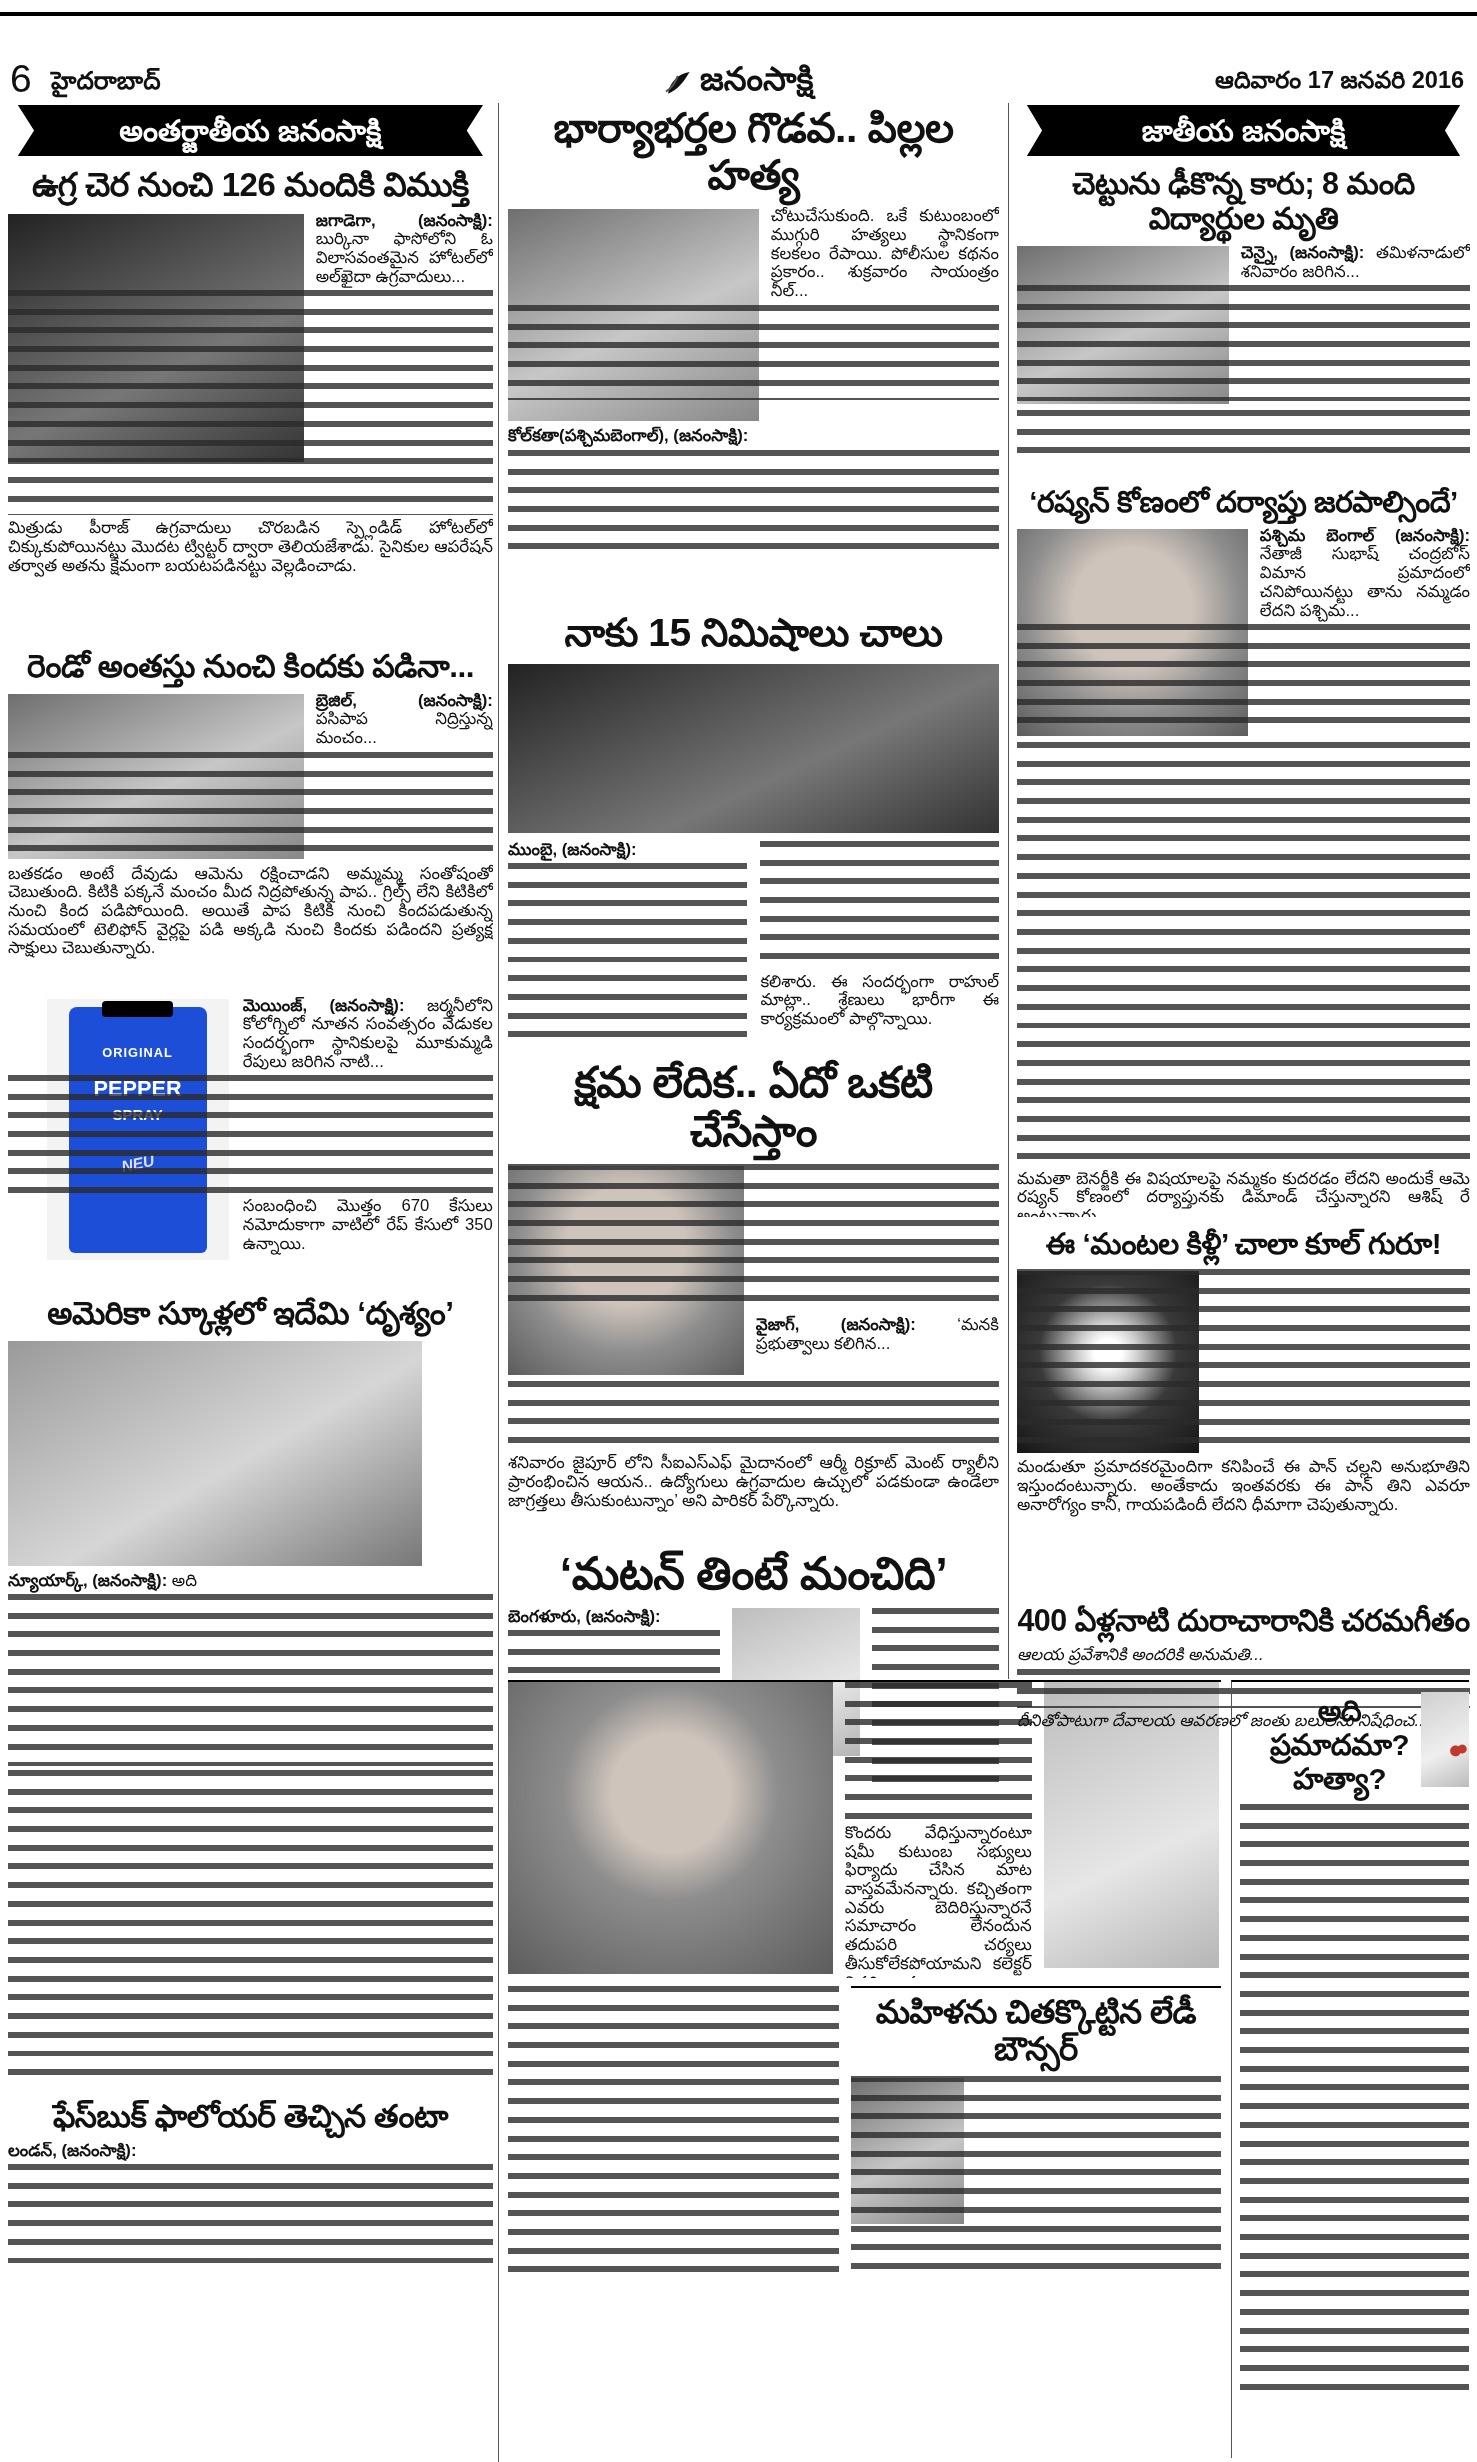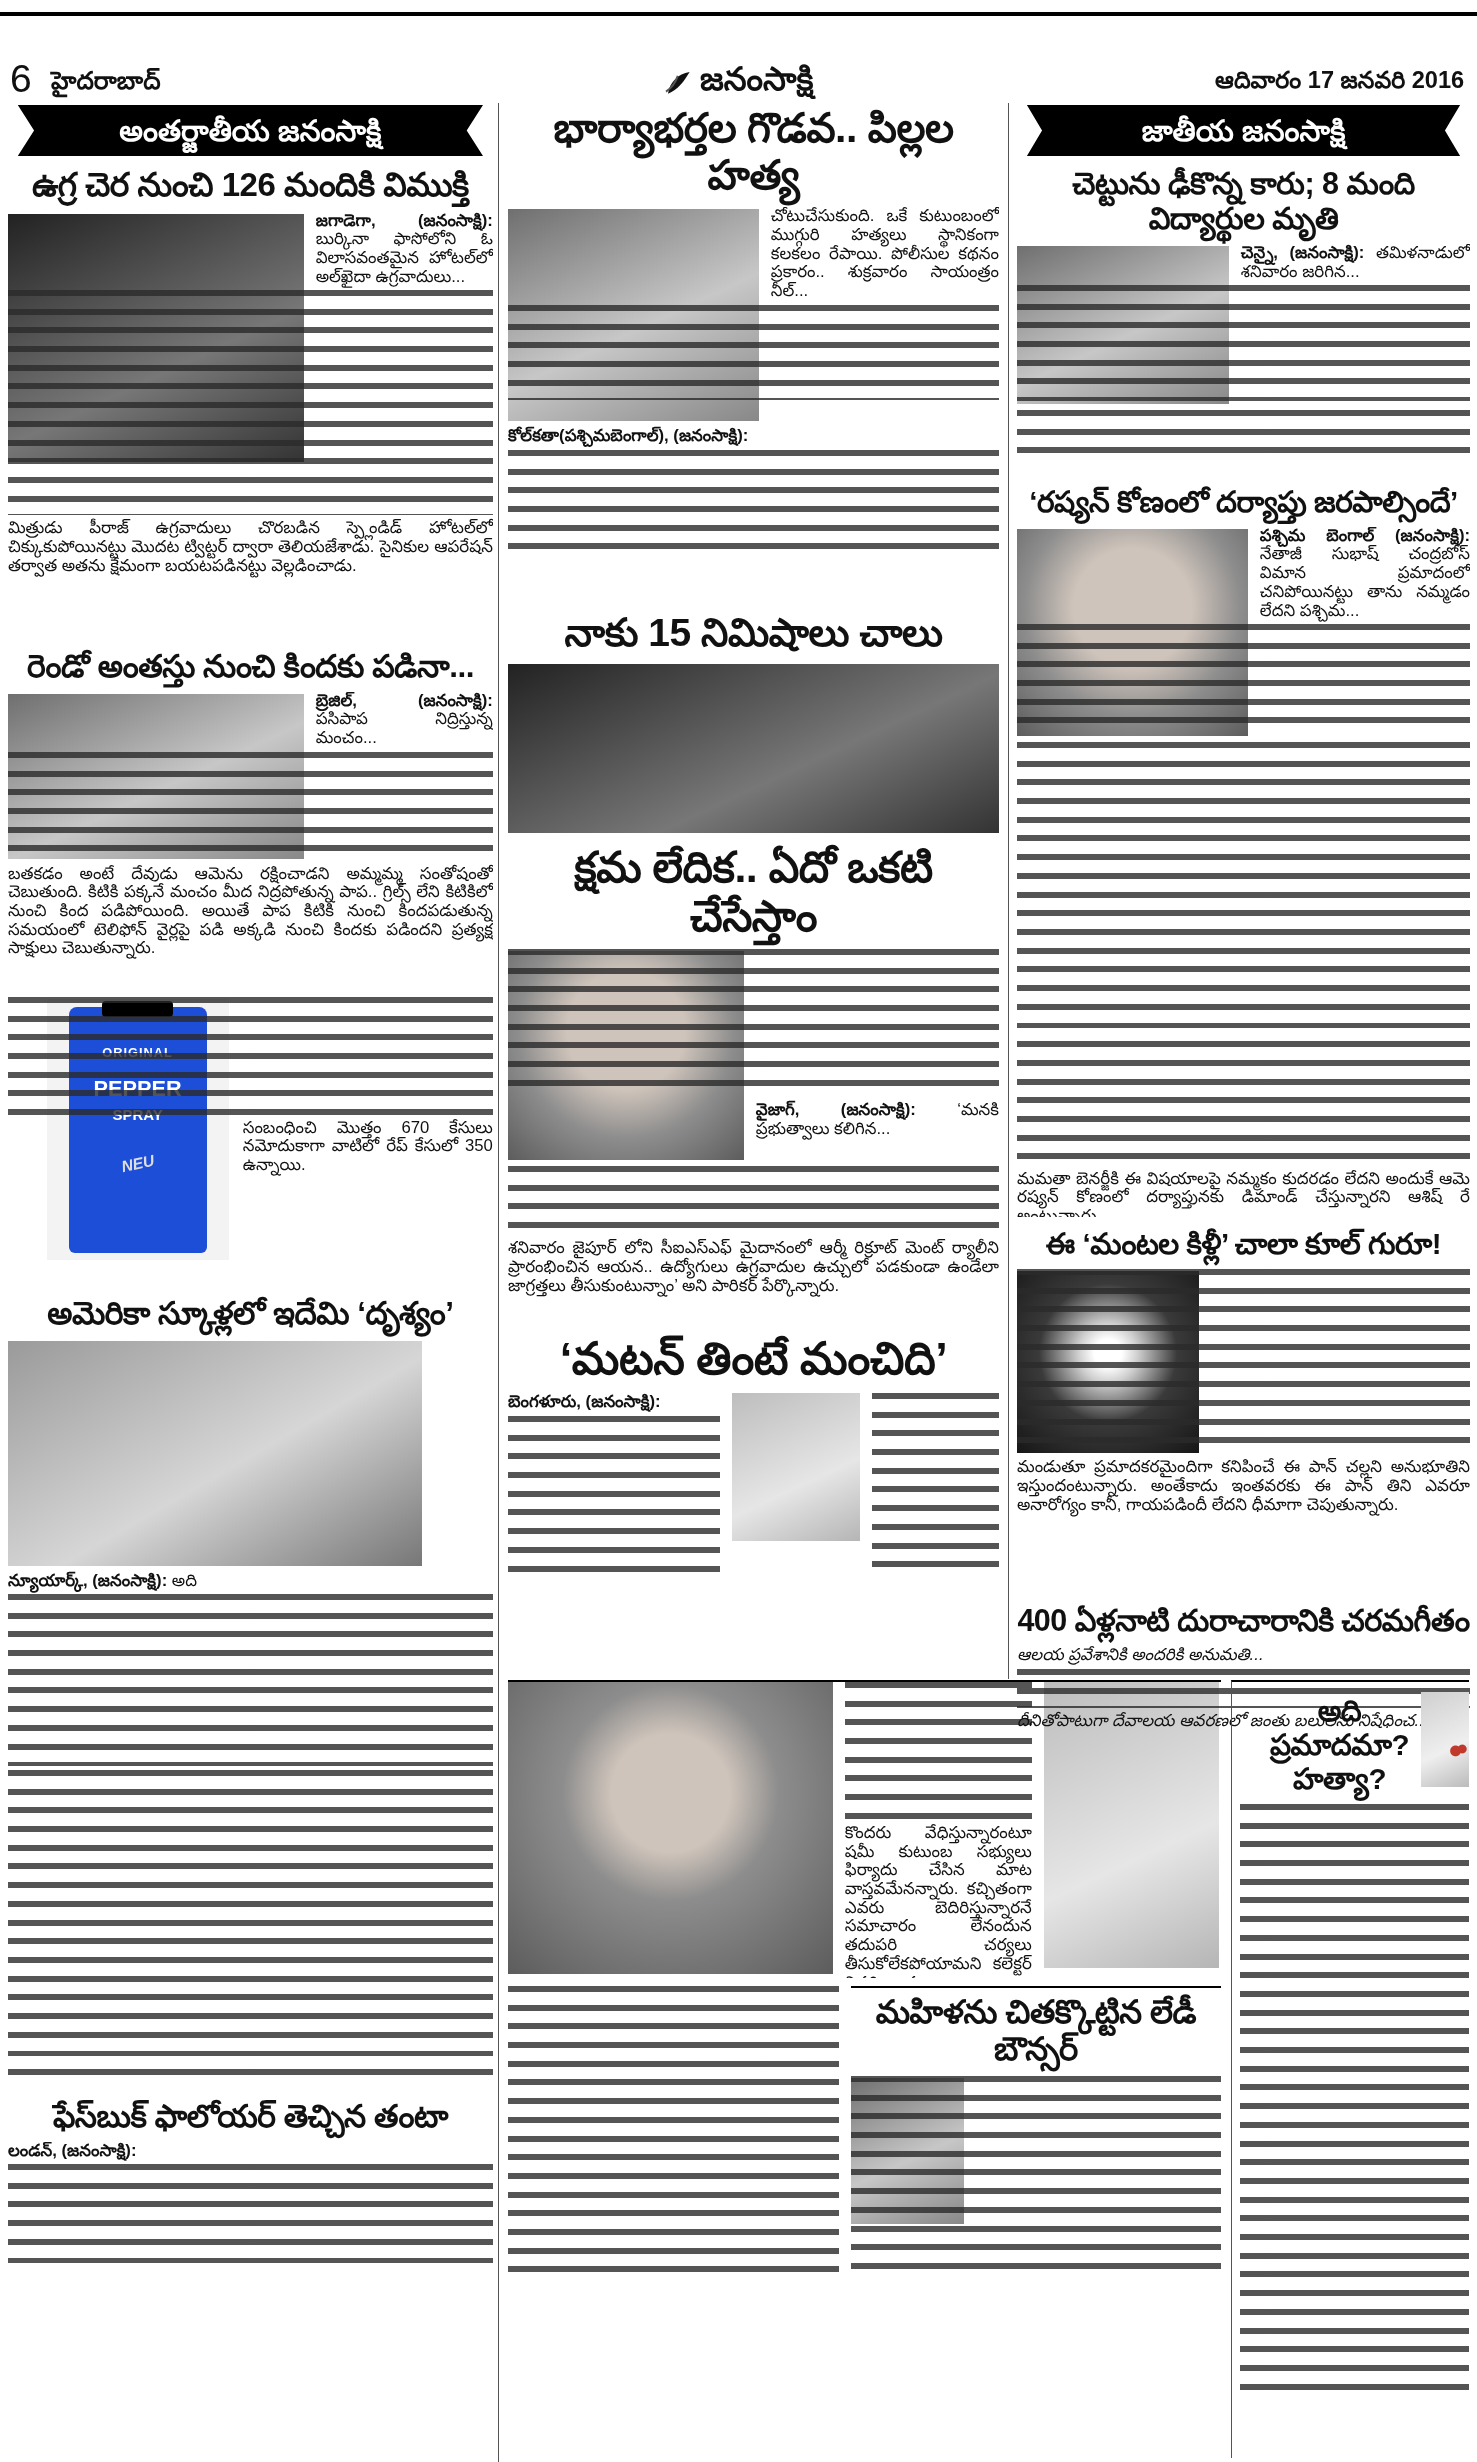--- a/index.html
+++ b/index.html
@@ -108,20 +108,21 @@
     <div class="body" style="height:288px;">
       <div class="spraywrap">
         <div class="bottle">
           <div class="cap"></div>
           <div class="lab l1">ORIGINAL</div>
           <div class="lab l2">PEPPER</div>
           <div class="lab l3">SPRAY</div>
           <div class="lab l4">NEU</div>
         </div>
       </div>
+      <p><span class="dl">మెయింజ్, (జనంసాక్షి):</span> <span>జర్మనీలోని కోలోగ్నిలో నూతన సంవత్సరం వేడుకల సందర్భంగా స్థానికులపై మూకుమ్మడి రేపులు జరిగిన నాటి...</span></p>
       <div class="greek" style="height:118px;"></div>
       <p>సంబంధించి మొత్తం 670 కేసులు నమోదుకాగా వాటిలో రేప్ కేసులో 350 ఉన్నాయి.</p>
     </div>
 
     <div class="h2">అమెరికా స్కూళ్లలో ఇదేమి ‘దృశ్యం’</div>
     <div class="body" style="height:749px;">
       <div class="ph ph-l" style="width:414px;height:225px;background:linear-gradient(150deg,#9a9a9a,#d6d6d6 55%,#777);"></div>
       <p><span class="dl">న్యూయార్క్, (జనంసాక్షి):</span> <span>అది</span></p>
       <div class="greek" style="height:172px;"></div>
       <div class="greek clear" style="height:414px;"></div>
@@ -140,20 +141,30 @@
     <div class="body" style="height:394px;">
       <div class="ph ph-l" style="width:251px;height:212px;"></div>
       <p>చోటుచేసుకుంది. ఒకే కుటుంబంలో ముగ్గురి హత్యలు స్థానికంగా కలకలం రేపాయి. పోలీసుల కథనం ప్రకారం.. శుక్రవారం సాయంత్రం నీల్...</p>
       <div class="greek" style="height:95px;"></div>
       <p class="clear"><span class="dl">కోల్‌కతా(పశ్చిమబెంగాల్), (జనంసాక్షి):</span></p>
       <div class="greek" style="height:108px;"></div>
     </div>
 
     <div class="h1">నాకు 15 నిమిషాలు చాలు</div>
     <div class="ph dark" style="width:491px;height:169px;"></div>
+    <div class="twocol body" style="height:207px;margin-top:7.9px;">
+      <div>
+        <p><span class="dl">ముంబై, (జనంసాక్షి):</span></p>
+        <div class="greek" style="height:175px;"></div>
+      </div>
+      <div>
+        <div class="greek" style="height:128px;"></div>
+        <p>కలిశారు. ఈ సందర్భంగా రాహుల్ మాట్లా.. శ్రేణులు భారీగా ఈ కార్యక్రమంలో పాల్గొన్నాయి.</p>
+      </div>
+    </div>
 
     <div class="h1" style="font-size:43px;">క్షమ లేదిక.. ఏదో ఒకటి చేసేస్తాం</div>
     <div class="body" style="height:374px;">
       <div class="ph ph-l face" style="width:236px;height:209px;"></div>
       <div class="greek" style="height:148px;"></div>
       <p><span class="dl">వైజాగ్, (జనంసాక్షి):</span> <span>‘మనకి ప్రభుత్వాలు కలిగిన...</span></p>
       <div class="greek clear" style="height:69px;"></div>
       <p>శనివారం జైపూర్ లోని సీఐఎస్ఎఫ్ మైదానంలో ఆర్మీ రిక్రూట్ మెంట్ ర్యాలీని ప్రారంభించిన ఆయన.. ఉద్యోగులు ఉగ్రవాదుల ఉచ్చులో పడకుండా ఉండేలా జాగ్రత్తలు తీసుకుంటున్నాం’ అని పారికర్ పేర్కొన్నారు.</p>
     </div>
 

